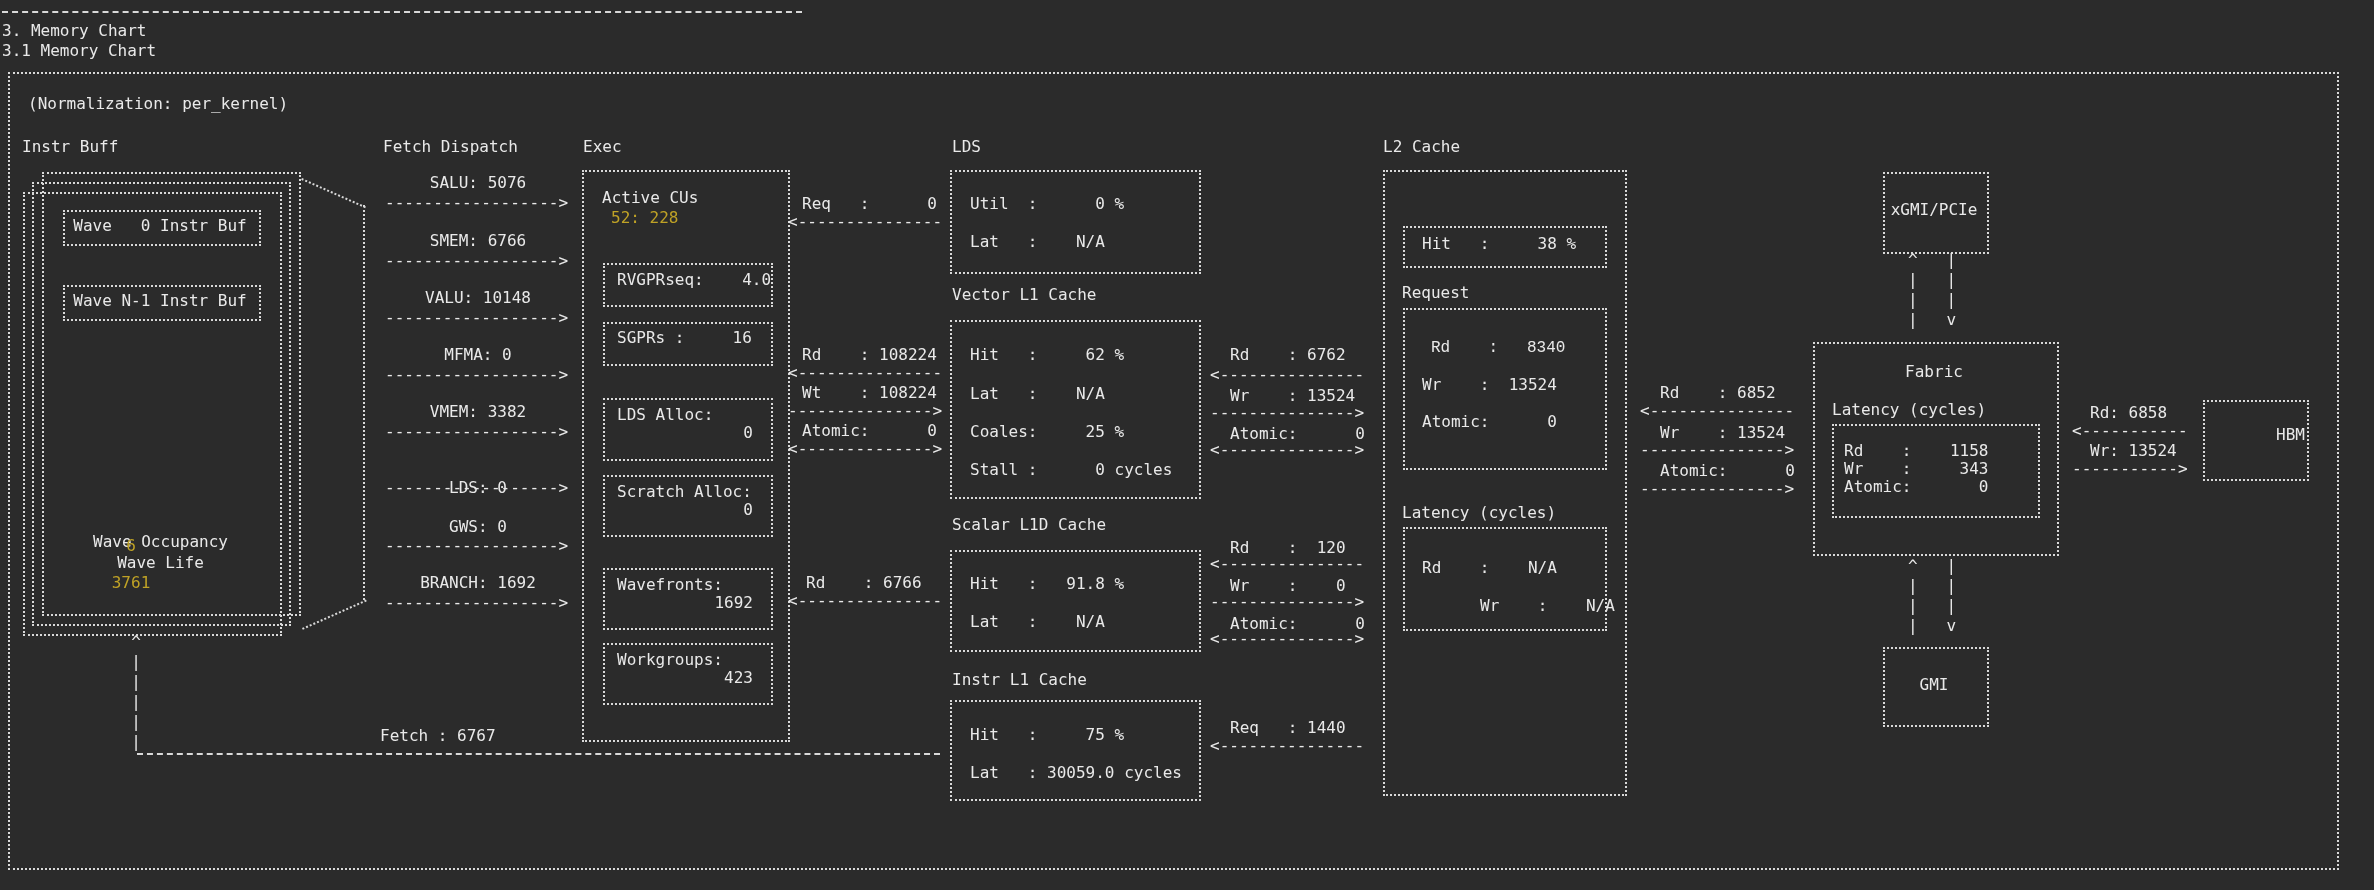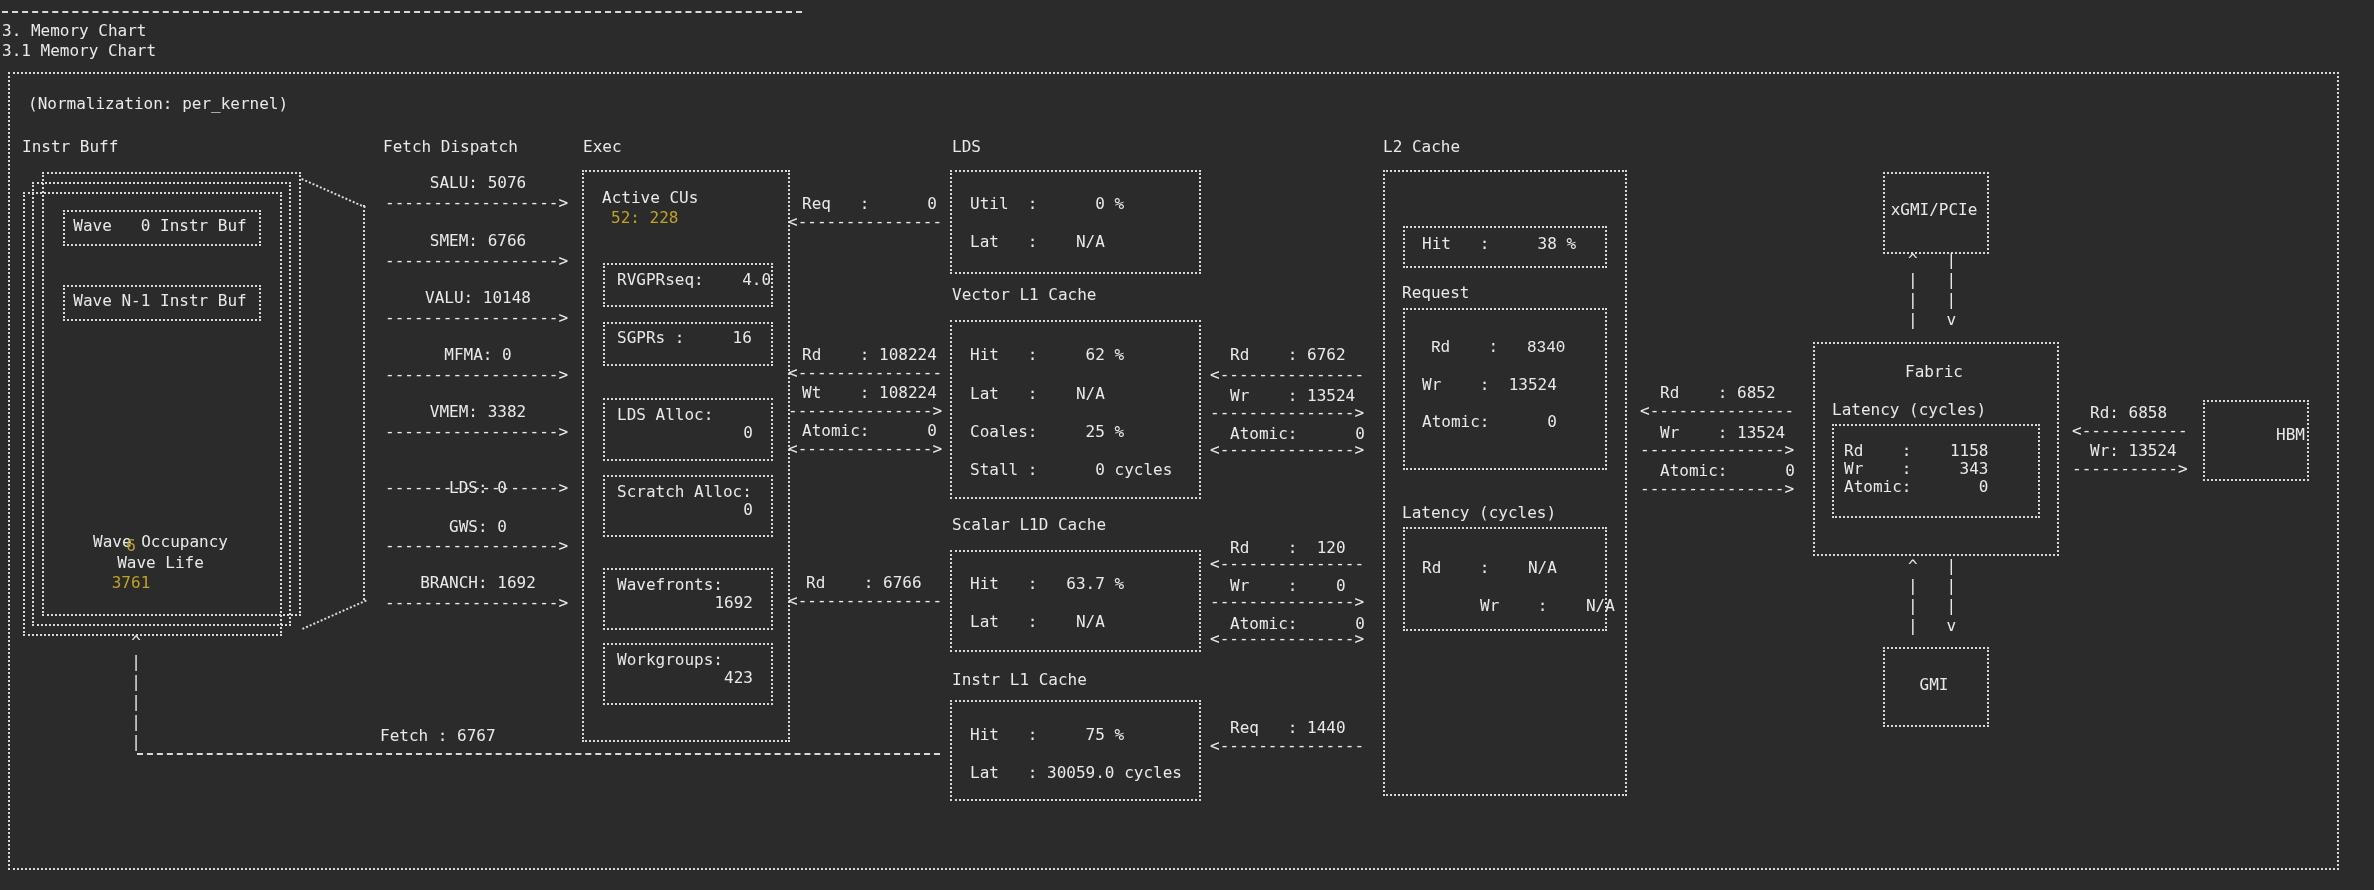--- a/index.html
+++ b/index.html
@@ -112,21 +112,21 @@
 
   <div class="t" style="left:952px;top:285px;">Vector L1 Cache</div>
   <div class="box" style="left:950px;top:320px;width:247px;height:175px;"></div>
   <div class="t" style="left:970px;top:345px;">Hit   :     62 %</div>
   <div class="t" style="left:970px;top:384px;">Lat   :    N/A</div>
   <div class="t" style="left:970px;top:422px;">Coales:     25 %</div>
   <div class="t" style="left:970px;top:460px;">Stall :      0 cycles</div>
 
   <div class="t" style="left:952px;top:515px;">Scalar L1D Cache</div>
   <div class="box" style="left:950px;top:550px;width:247px;height:98px;"></div>
-  <div class="t" style="left:970px;top:574px;">Hit   :   63.7 %</div>
+  <div class="t" style="left:970px;top:574px;">Hit   :   91.8 %</div>
   <div class="t" style="left:970px;top:612px;">Lat   :    N/A</div>
 
   <div class="t" style="left:952px;top:670px;">Instr L1 Cache</div>
   <div class="box" style="left:950px;top:700px;width:247px;height:97px;"></div>
   <div class="t" style="left:970px;top:725px;">Hit   :     75 %</div>
   <div class="t" style="left:970px;top:763px;">Lat   : 30059.0 cycles</div>
 
   <div class="t" style="left:1230px;top:345px;">Rd    : 6762</div>
   <div class="t" style="left:1210px;top:365px;">&lt;---------------</div>
   <div class="t" style="left:1230px;top:386px;">Wr    : 13524</div>

